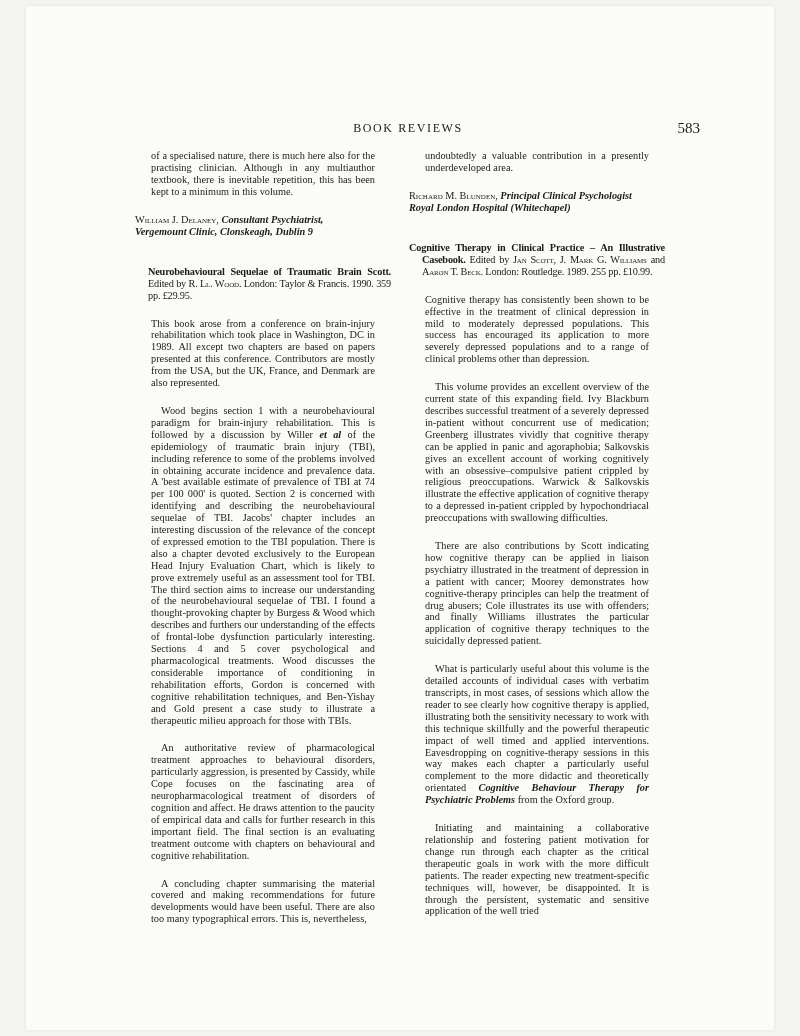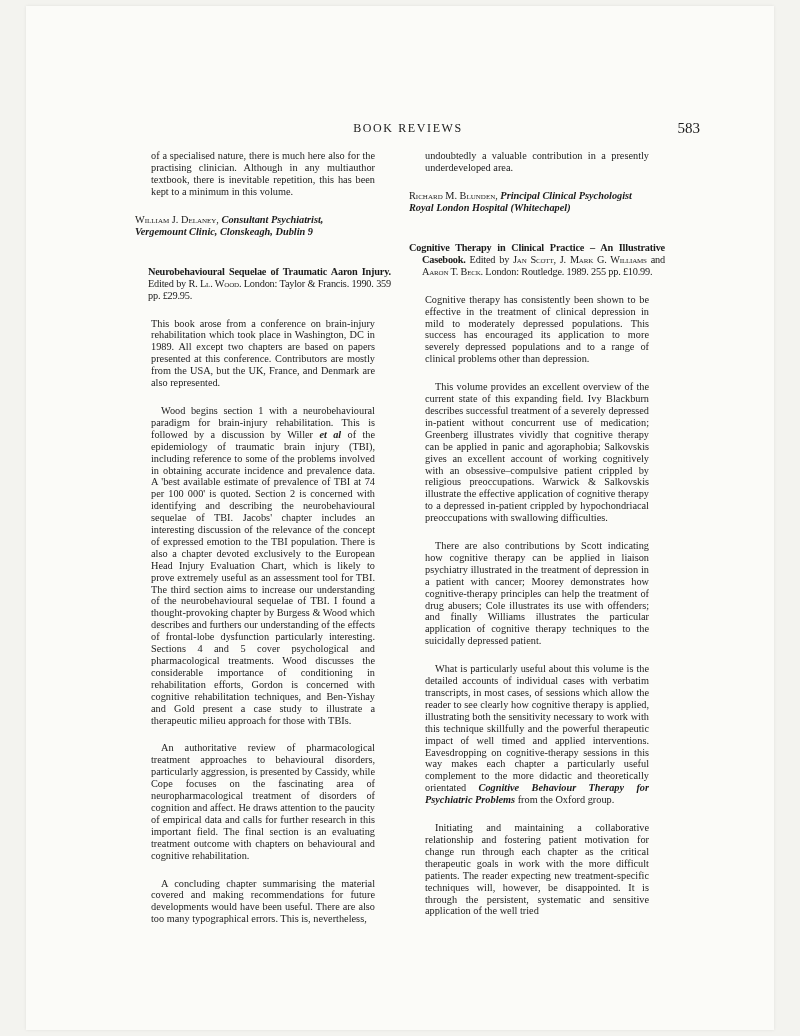--- a/index.html
+++ b/index.html
@@ -66,21 +66,21 @@
   <div class="col" id="col-left">
     <p class="para">of a specialised nature, there is much here also for the practising clinician. Although in any multiauthor textbook, there is inevitable repetition, this has been kept to a minimum in this volume.</p>
 
     <div class="signature">
       <span class="sc">William J. Delaney,</span><span class="it"> Consultant Psychiatrist,</span><br>
       <span class="it">Vergemount Clinic, Clonskeagh, Dublin 9</span>
     </div>
 
     <div class="review">
       <p class="heading block-indent">
-        <span class="bold">Neurobehavioural Sequelae of Traumatic Aaron Injury.</span><span> Edited by </span><span class="sc">R. Ll. Wood</span><span>. London: Taylor &amp; Francis. 1990. 359 pp. £29.95.</span>
+        <span class="bold">Neurobehavioural Sequelae of Traumatic Brain Scott.</span><span> Edited by </span><span class="sc">R. Ll. Wood</span><span>. London: Taylor &amp; Francis. 1990. 359 pp. £29.95.</span>
       </p>
       <p class="para">This book arose from a conference on brain-injury rehabilitation which took place in Washington, DC in 1989. All except two chapters are based on papers presented at this conference. Contributors are mostly from the USA, but the UK, France, and Denmark are also represented.</p>
       <p class="para indent">
         <span>Wood begins section 1 with a neurobehavioural paradigm for brain-injury rehabilitation. This is followed by a discussion by Willer </span><span class="it">et al</span><span> of the epidemiology of traumatic brain injury (TBI), including reference to some of the problems involved in obtaining accurate incidence and prevalence data. A 'best available estimate of prevalence of TBI at 74 per 100 000' is quoted. Section 2 is concerned with identifying and describing the neurobehavioural sequelae of TBI. Jacobs' chapter includes an interesting discussion of the relevance of the concept of expressed emotion to the TBI population. There is also a chapter devoted exclusively to the European Head Injury Evaluation Chart, which is likely to prove extremely useful as an assessment tool for TBI. The third section aims to increase our understanding of the neurobehavioural sequelae of TBI. I found a thought-provoking chapter by Burgess &amp; Wood which describes and furthers our understanding of the effects of frontal-lobe dysfunction particularly interesting. Sections 4 and 5 cover psychological and pharmacological treatments. Wood discusses the considerable importance of conditioning in rehabilitation efforts, Gordon is concerned with cognitive rehabilitation techniques, and Ben-Yishay and Gold present a case study to illustrate a therapeutic milieu approach for those with TBIs.</span>
       </p>
       <p class="para indent">An authoritative review of pharmacological treatment approaches to behavioural disorders, particularly aggression, is presented by Cassidy, while Cope focuses on the fascinating area of neuropharmacological treatment of disorders of cognition and affect. He draws attention to the paucity of empirical data and calls for further research in this important field. The final section is an evaluating treatment outcome with chapters on behavioural and cognitive rehabilitation.</p>
       <p class="para indent">A concluding chapter summarising the material covered and making recommendations for future developments would have been useful. There are also too many typographical errors. This is, nevertheless,</p>
     </div>
   </div>
 

